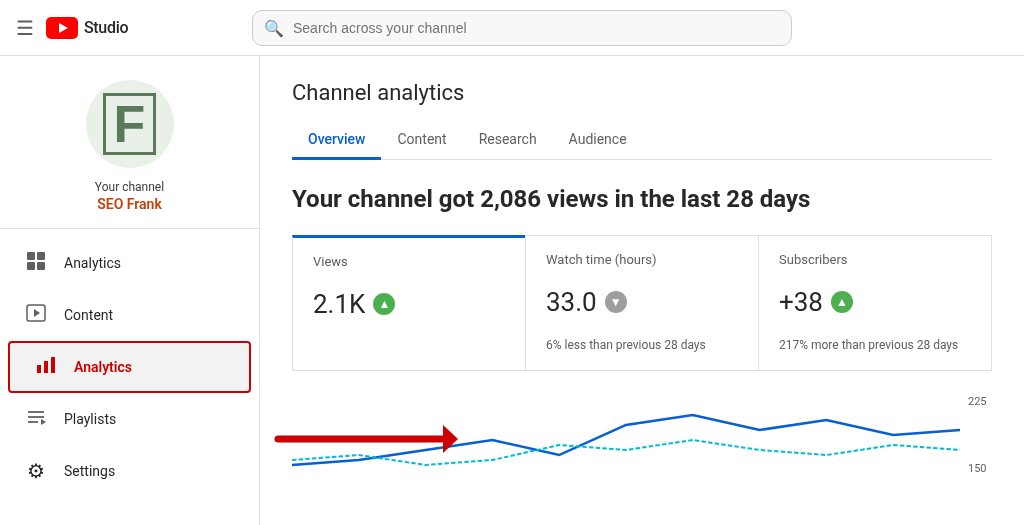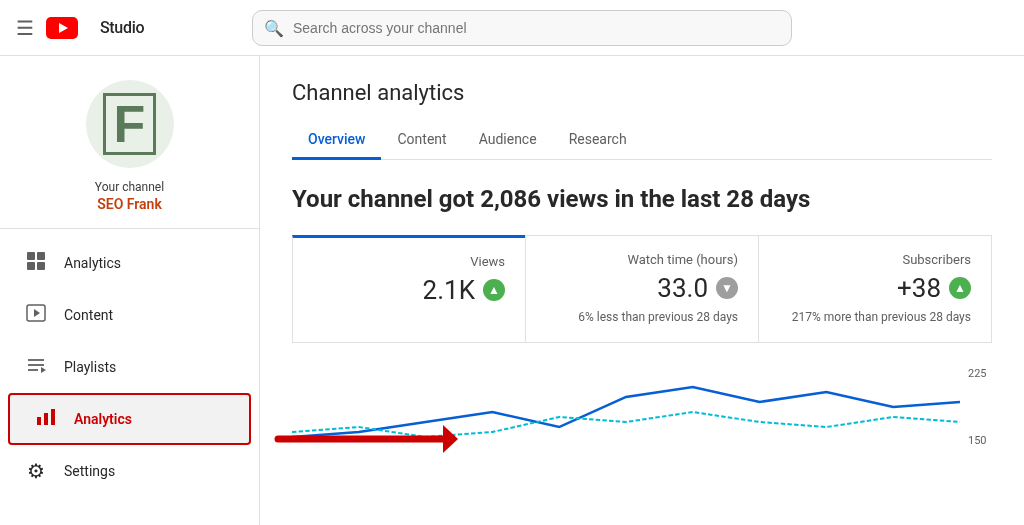--- a/index.html
+++ b/index.html
@@ -23,21 +23,21 @@
       min-width: 220px;
     }
     .hamburger-icon {
       font-size: 20px;
       color: #606060;
       cursor: pointer;
     }
     .logo-area {
       display: flex;
       align-items: center;
-      gap: 22px;
+      gap: 6px;
     }
     .yt-logo {
       width: 32px;
       height: 22px;
     }
     .studio-text {
       font-size: 16px;
       font-weight: 500;
       color: #282828;
       letter-spacing: -0.3px;
@@ -192,22 +192,21 @@
       display: flex;
       gap: 0;
       margin-bottom: 24px;
     }
     .metric-card {
       flex: 1;
       border: 1px solid #e0e0e0;
       padding: 16px 20px;
       display: flex;
       flex-direction: column;
-      gap: 6px;
-      align-items: flex-end;
+      gap: 20px;
     }
     .metric-card:not(:last-child) {
       border-right: none;
     }
     .metric-card.highlighted {
       border-top: 3px solid #065fd4;
     }
     .metric-label {
       font-size: 13px;
       color: #606060;
@@ -307,65 +306,65 @@
       <div class="nav-item">
         <span class="nav-icon">
           <svg width="20" height="20" viewBox="0 0 20 20" fill="none">
               <rect x="1" y="2" width="18" height="16" rx="2" stroke="#606060" stroke-width="1.5" fill="none"></rect>
               <polygon points="8,6 8,14 14,10" fill="#606060"></polygon>
             </svg>
         </span>
         <span>Content</span>
       </div>
 
+      <div class="nav-item active" style="border: 2px solid #cc0000; margin: 0 8px; border-radius: 4px;">
+        <span class="nav-icon">
+          <svg width="20" height="20" viewBox="0 0 20 20" fill="none">
+              <rect x="1" y="10" width="4" height="8" fill="#cc0000"></rect>
+              <rect x="8" y="6" width="4" height="12" fill="#cc0000"></rect>
+              <rect x="15" y="2" width="4" height="16" fill="#cc0000"></rect>
+            </svg>
+        </span>
+        <span>Analytics</span>
+      </div>
+
       <div class="nav-item">
         <span class="nav-icon">
           <svg width="20" height="20" viewBox="0 0 20 20" fill="none">
               <line x1="2" y1="5" x2="18" y2="5" stroke="#606060" stroke-width="1.8"></line>
               <line x1="2" y1="10" x2="18" y2="10" stroke="#606060" stroke-width="1.8"></line>
               <line x1="2" y1="15" x2="12" y2="15" stroke="#606060" stroke-width="1.8"></line>
               <polygon points="15,12 15,18 20,15" fill="#606060"></polygon>
             </svg>
         </span>
         <span>Playlists</span>
       </div>
 
-      <div class="nav-item active" style="border: 2px solid #cc0000; margin: 0 8px; border-radius: 4px;">
-        <span class="nav-icon">
-          <svg width="20" height="20" viewBox="0 0 20 20" fill="none">
-              <rect x="1" y="10" width="4" height="8" fill="#cc0000"></rect>
-              <rect x="8" y="6" width="4" height="12" fill="#cc0000"></rect>
-              <rect x="15" y="2" width="4" height="16" fill="#cc0000"></rect>
-            </svg>
-        </span>
-        <span>Analytics</span>
-      </div>
-
       <div class="nav-item">
         <span class="nav-icon">⚙</span>
         <span>Settings</span>
       </div>
     </div>
   </div>
 
   <div style="position: absolute; left: 268px; top: 415px; z-index: 100; pointer-events: none;">
     <svg width="190" height="48" viewBox="0 0 190 48">
       <line x1="10" y1="24" x2="175" y2="24" stroke="#cc0000" stroke-width="7" stroke-linecap="round"></line>
       <polygon points="175,10 190,24 175,38" fill="#cc0000"></polygon>
     </svg>
   </div>
 
   <div class="main-content">
     <h1 class="page-title">Channel analytics</h1>
 
     <div class="tabs">
       <div class="tab active">Overview</div>
       <div class="tab">Content</div>
+      <div class="tab">Research</div>
       <div class="tab">Audience</div>
-      <div class="tab">Research</div>
     </div>
 
     <div class="summary-headline">Your channel got 2,086 views in the last 28 days</div>
 
     <div class="metrics-row">
 
       <div class="metric-card highlighted">
         <div class="metric-label">Views</div>
         <div class="metric-value-row">
           <span class="metric-value">2.1K</span>

